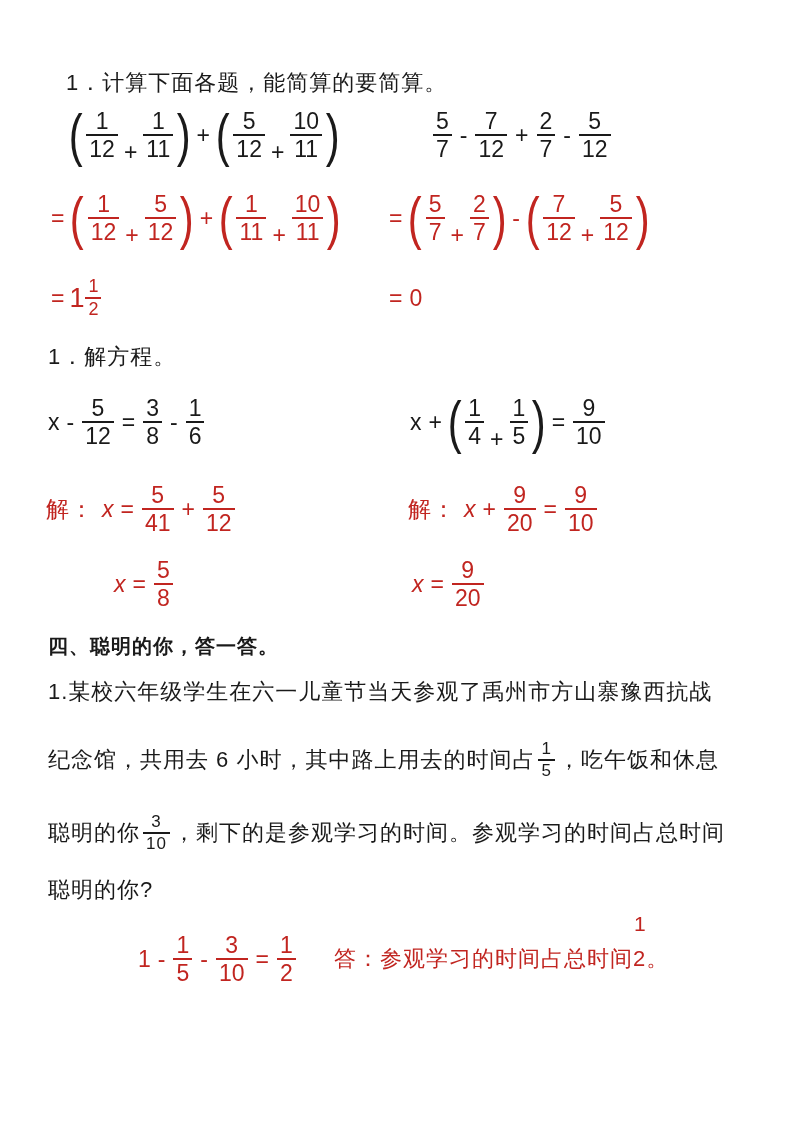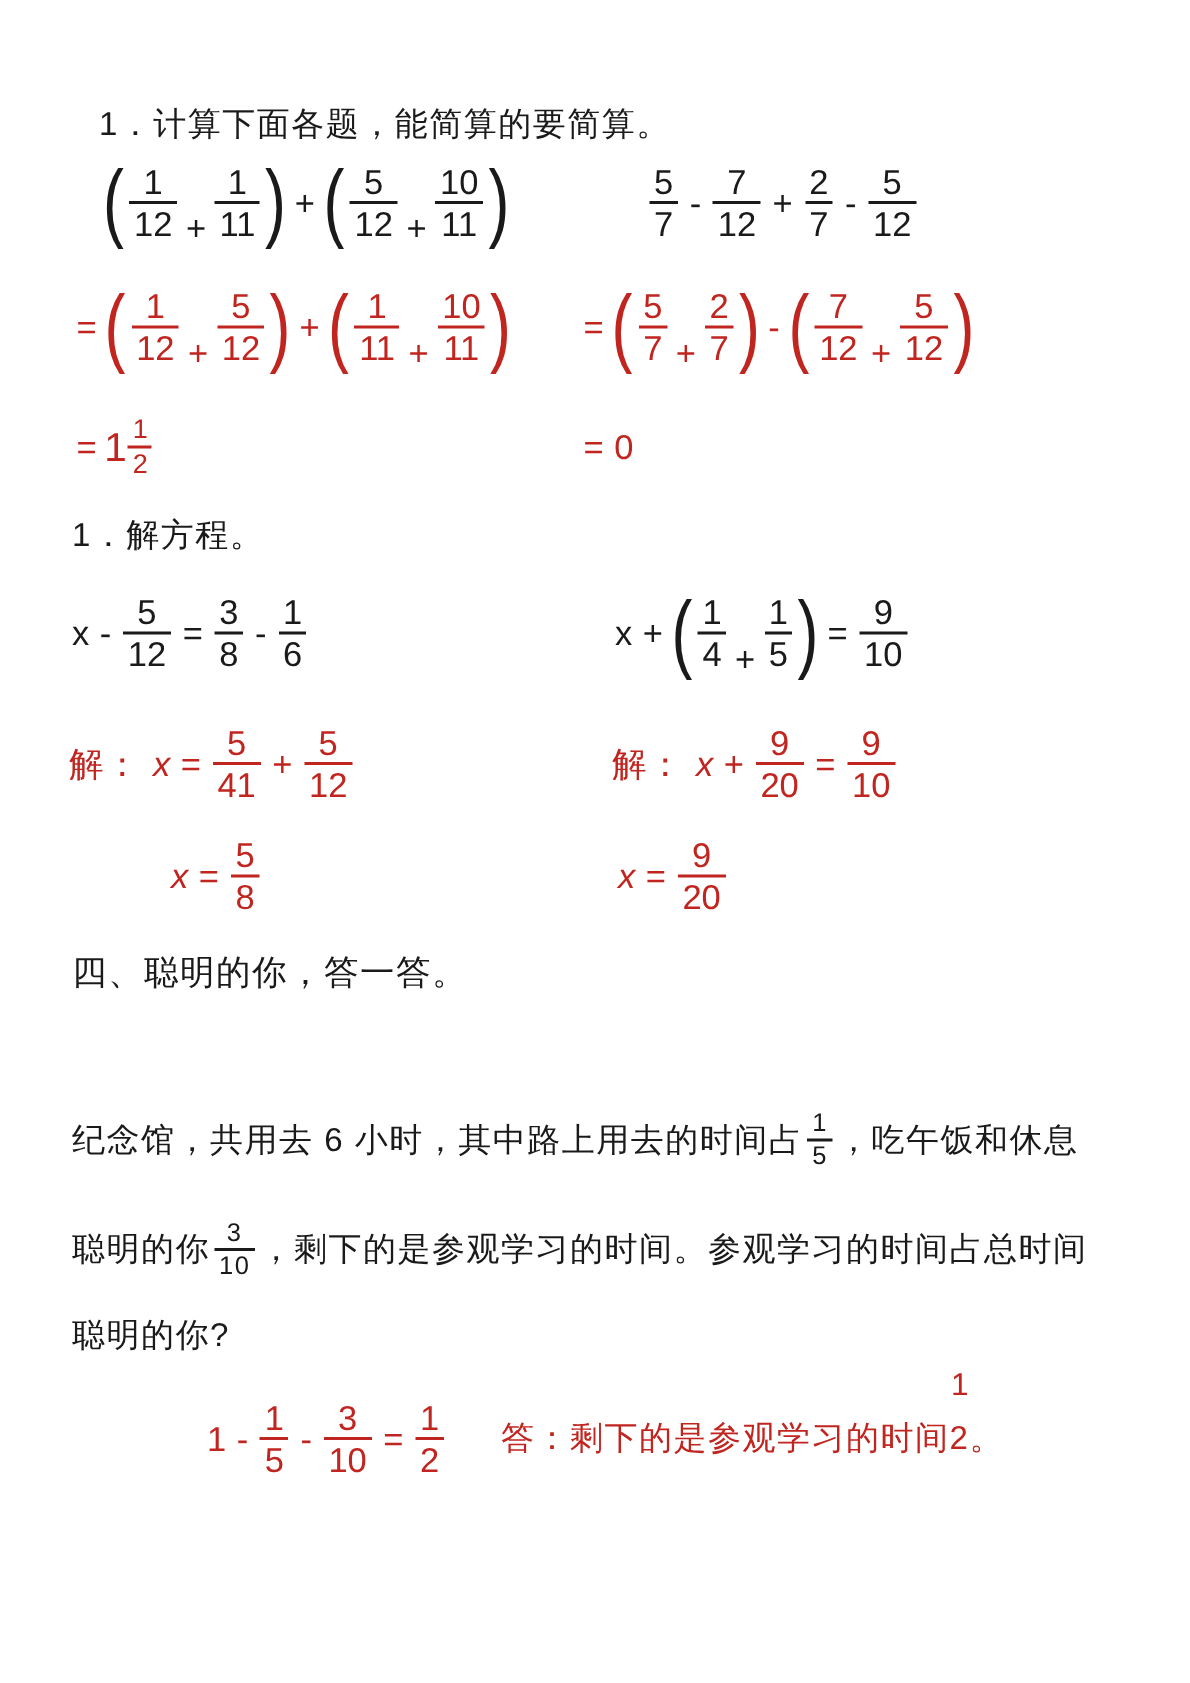--- a/index.html
+++ b/index.html
@@ -6,21 +6,21 @@
   .page{
     position:relative;
     width:793px;height:1122px;
     background:#ffffff;
     font-family:"Liberation Sans","DejaVu Sans",sans-serif;
     color:#1a1a1a;
     overflow:hidden;
   }
   .abs{position:absolute;}
   .textline{font-size:22px;letter-spacing:1px;line-height:1.25;white-space:nowrap;}
-  .heading-bold{font-size:23px;font-weight:400;letter-spacing:1px;white-space:nowrap;}
+  .heading-bold{font-size:20px;font-weight:700;letter-spacing:1px;white-space:nowrap;}
   .red{color:#c12520;}
   
   .math{display:flex;align-items:center;font-size:23px;white-space:nowrap;height:100%;}
   .math .tok{margin:0 2px;line-height:1;}
   .math .var{margin:0 2px;font-style:italic;line-height:1;}
   .math .op{margin:0 5px;line-height:1;}
   .math .op.low{position:relative;top:17px;margin:0 3px;}
   .math .paren{display:inline-block;font-size:58px;line-height:0.9;font-weight:400;
                transform:scaleX(0.72);transform-origin:center;margin:0 -2px;}
   .frac{display:inline-flex;flex-direction:column;align-items:center;margin:0 3px;vertical-align:middle;}
@@ -274,20 +274,21 @@
       <span class="op">=</span>
       <span class="frac">
         <span class="num">9</span>
         <span class="fbar"></span>
         <span class="den">20</span>
       </span>
     </div>
 
   <div class="abs heading-bold" style="top:633px;left:48px;">四、聪明的你，答一答。</div>
 
+  <div class="abs textline" style="top:678px;left:48px;">1.某校六年级学生在六一儿童节当天参观了禹州市方山寨豫西抗战</div>
 
   <div class="abs flexline textline" style="top:722px;left:48px;height:76px;">
     <span>纪念馆，共用去 6 小时，其中路上用去的时间占</span>
     <span class="flexline math" style="height:100%;">
         <span class="frac small">
           <span class="num">1</span>
           <span class="fbar"></span>
           <span class="den">5</span>
         </span>
       </span>
@@ -324,21 +325,21 @@
       </span>
       <span class="op">=</span>
       <span class="frac">
         <span class="num">1</span>
         <span class="fbar"></span>
         <span class="den">2</span>
       </span>
     </div>
 
   <div class="abs red flexline textline" style="top:926px;left:334px;height:66px;">
-    <span>答：剩下的是参观学习的时间</span>
+    <span>答：参观学习的时间占总时间</span>
     <span class="split">
       <span class="sn">1</span>
       <span class="sd">2</span>
     </span>
     <span>。</span>
   </div>
 
 
 </div>
 

